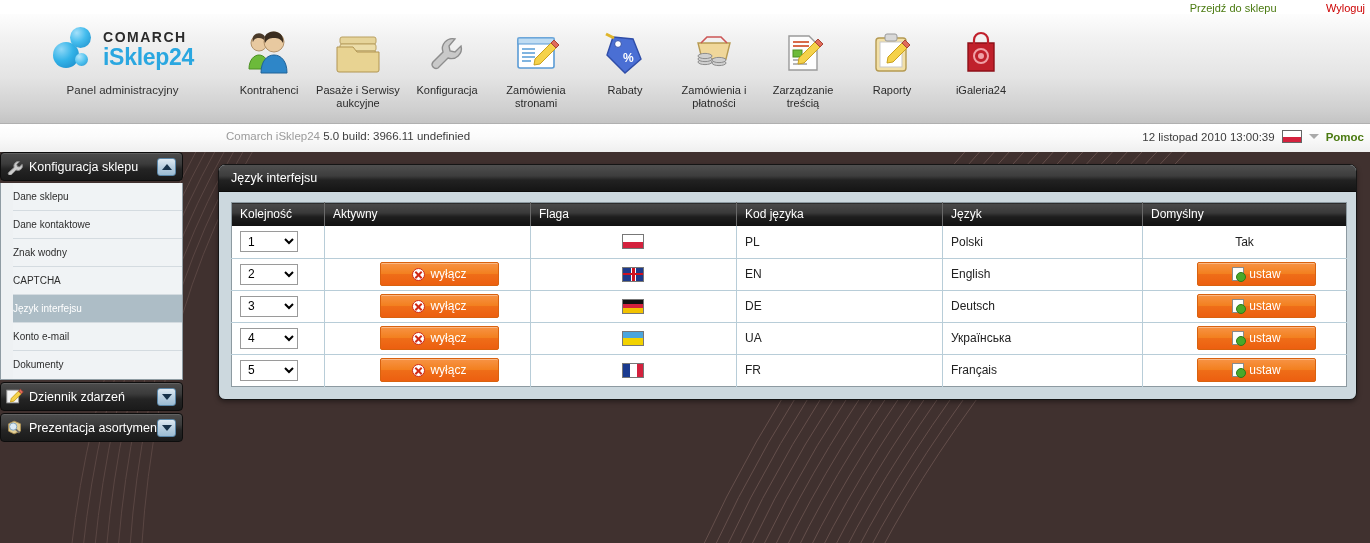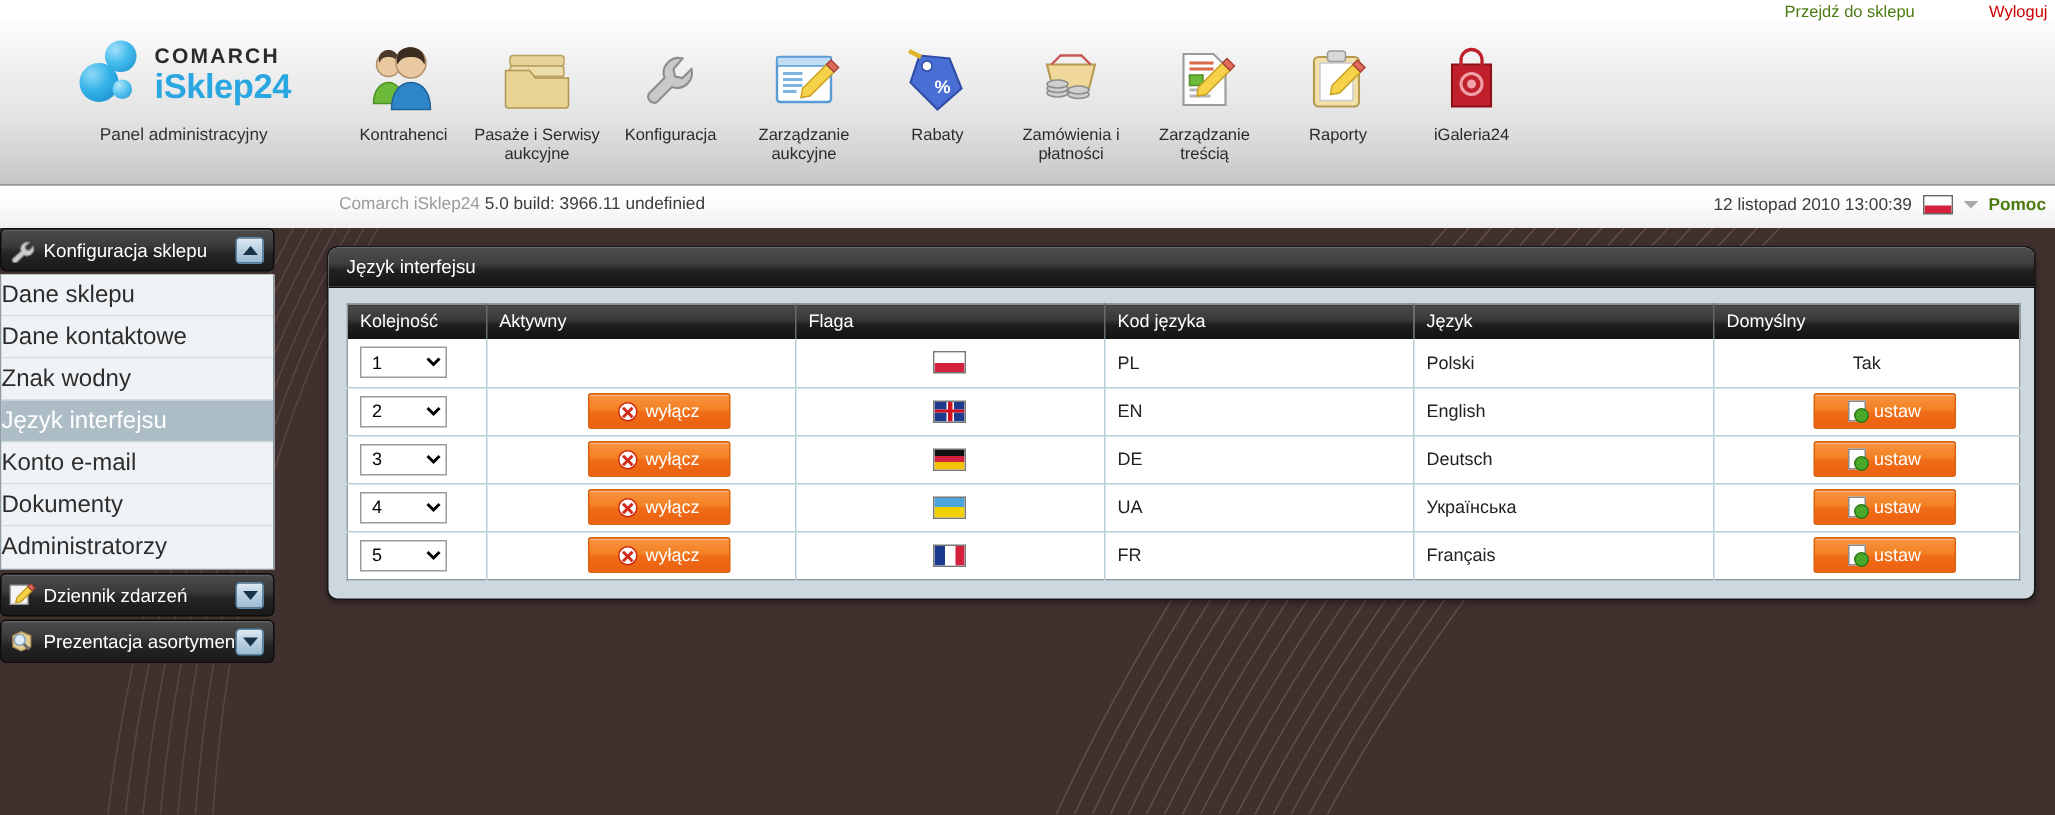--- a/index.html
+++ b/index.html
@@ -130,24 +130,25 @@
   .chev.up { border-bottom: 6px solid #17324a; }
 
   .grp-list {
     background: #eef1f3;
     border-left: 1px solid #8f9ca3; border-right: 1px solid #8f9ca3;
     border-bottom: 1px solid #8f9ca3;
     margin-bottom: 2px;
   }
   .side-item {
     height: 28px; line-height: 28px; 
-    font-size: 16px; color: #2d2d2d;
+    font-size: 10px; color: #2d2d2d;
     border-bottom: 1px solid #d4dbe0;
     background: #f0f3f5;
     cursor: pointer;
+    margin-left: 12px;
   }
   .side-item:last-child { border-bottom: none; }
   .side-item.active { background: #adbdc6; color: #ffffff; }
 
   
   .panel {
     position: absolute; left: 218px; top: 12px; width: 1139px;
     border-radius: 7px;
     background: #ccd8de;
     border: 1px solid #151515;
@@ -191,21 +192,21 @@
   select.order {
     width: 58px; height: 21px; font-size: 12px;
     font-family: "Liberation Sans", sans-serif;
     border: 1px solid #9a9a9a;
     background: #fff;
     padding-left: 3px;
   }
 
   .btn {
     display: inline-flex; align-items: center; justify-content: center; gap: 5px;
-    height: 24px; width: 95px;
+    height: 24px; width: 119px;
     border: 1px solid #d9620f;
     border-radius: 2px;
     background: linear-gradient(to bottom, #f79345 0%, #f3801f 48%, #ef6d18 52%, #ec5f10 100%);
     color: #ffffff; font-size: 12px;
     cursor: pointer;
     box-shadow: inset 0 1px 0 rgba(255,255,255,0.35);
     margin-left: 24px;
   }
   .ic-x {
     width: 13px; height: 13px; border-radius: 50%;
@@ -300,21 +301,21 @@
           <g fill="#7fb4e0">
               <rect x="12" y="19" width="13" height="2"></rect>
               <rect x="12" y="23" width="13" height="2"></rect>
               <rect x="12" y="27" width="13" height="2"></rect>
               <rect x="12" y="31" width="9" height="2"></rect>
             </g>
           <path d="M41 14l5 5-16 16-6 1 1-6z" fill="#f5d24a" stroke="#c9a01e"></path>
           <path d="M41 14l5 5 3-3-5-5z" fill="#e06b5a" stroke="#a84436"></path>
         </svg>
       </div>
-      <div class="lbl">Zarządzanie aukcyjne</div>
+      <div class="lbl">Zamówienia stronami</div>
     </div>
 
     <div class="navitem">
       <div class="ico">
         <svg width="52" height="48" viewBox="0 0 52 48">
           <path d="M14 8l20 2 8 20-16 14-18-18z" fill="#4a6fd4" stroke="#2f4da8" stroke-width="1.4"></path>
           <circle cx="19" cy="15" r="3.4" fill="#fff" stroke="#2f4da8"></circle>
           <text x="24" y="33" font-size="12" fill="#ffffff" font-family="sans-serif" font-weight="bold">%</text>
           <path d="M15 9L7 5" stroke="#e0b52a" stroke-width="3"></path>
         </svg>
@@ -445,24 +446,24 @@
       </span>
       <span class="gt">Konfiguracja sklepu</span>
       <span class="gbtn">
           <i class="chev up"></i>
         </span>
     </div>
     <div class="grp-list">
       <div class="side-item">Dane sklepu</div>
       <div class="side-item">Dane kontaktowe</div>
       <div class="side-item">Znak wodny</div>
+      <div class="side-item">CAPTCHA</div>
       <div class="side-item active">Język interfejsu</div>
       <div class="side-item">Konto e-mail</div>
       <div class="side-item">Dokumenty</div>
-      <div class="side-item">Administratorzy</div>
     </div>
 
     <div class="grp-head">
       <span class="gi">
         <svg width="20" height="17" viewBox="0 0 22 18">
           <rect x="2" y="2" width="13" height="14" fill="#f4f4f4" stroke="#9a9a9a"></rect>
           <path d="M15 3l3 3-8 8-4 1 1-4z" fill="#f5d24a" stroke="#c9a01e"></path>
           <path d="M15 3l3 3 2-2-3-3z" fill="#e06b5a" stroke="#a84436"></path>
         </svg>
       </span>

